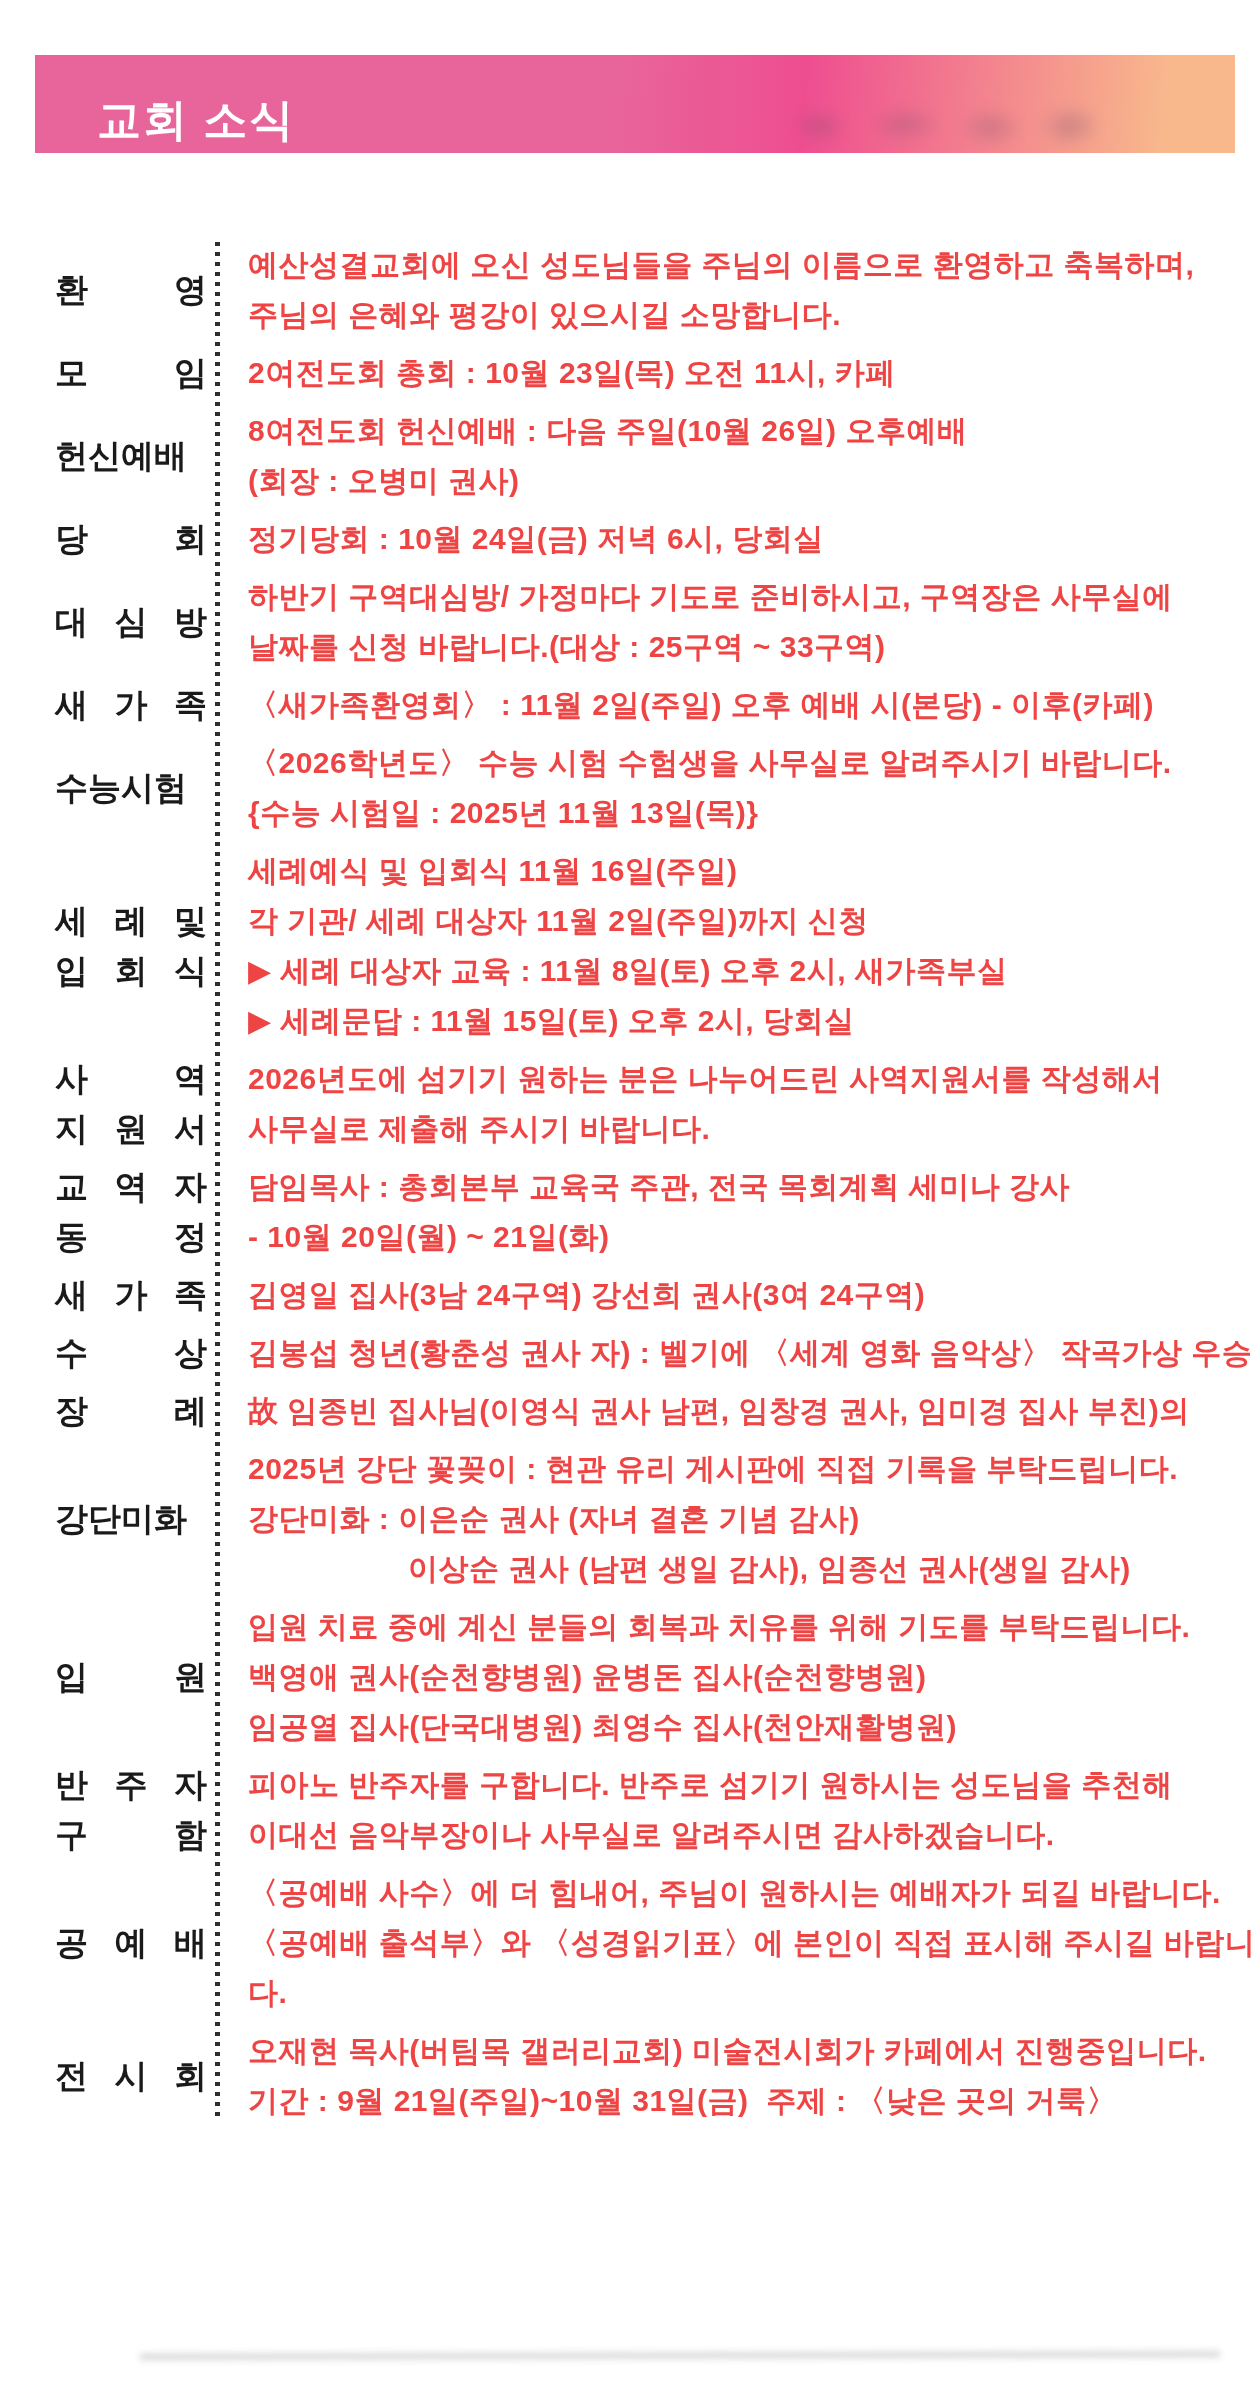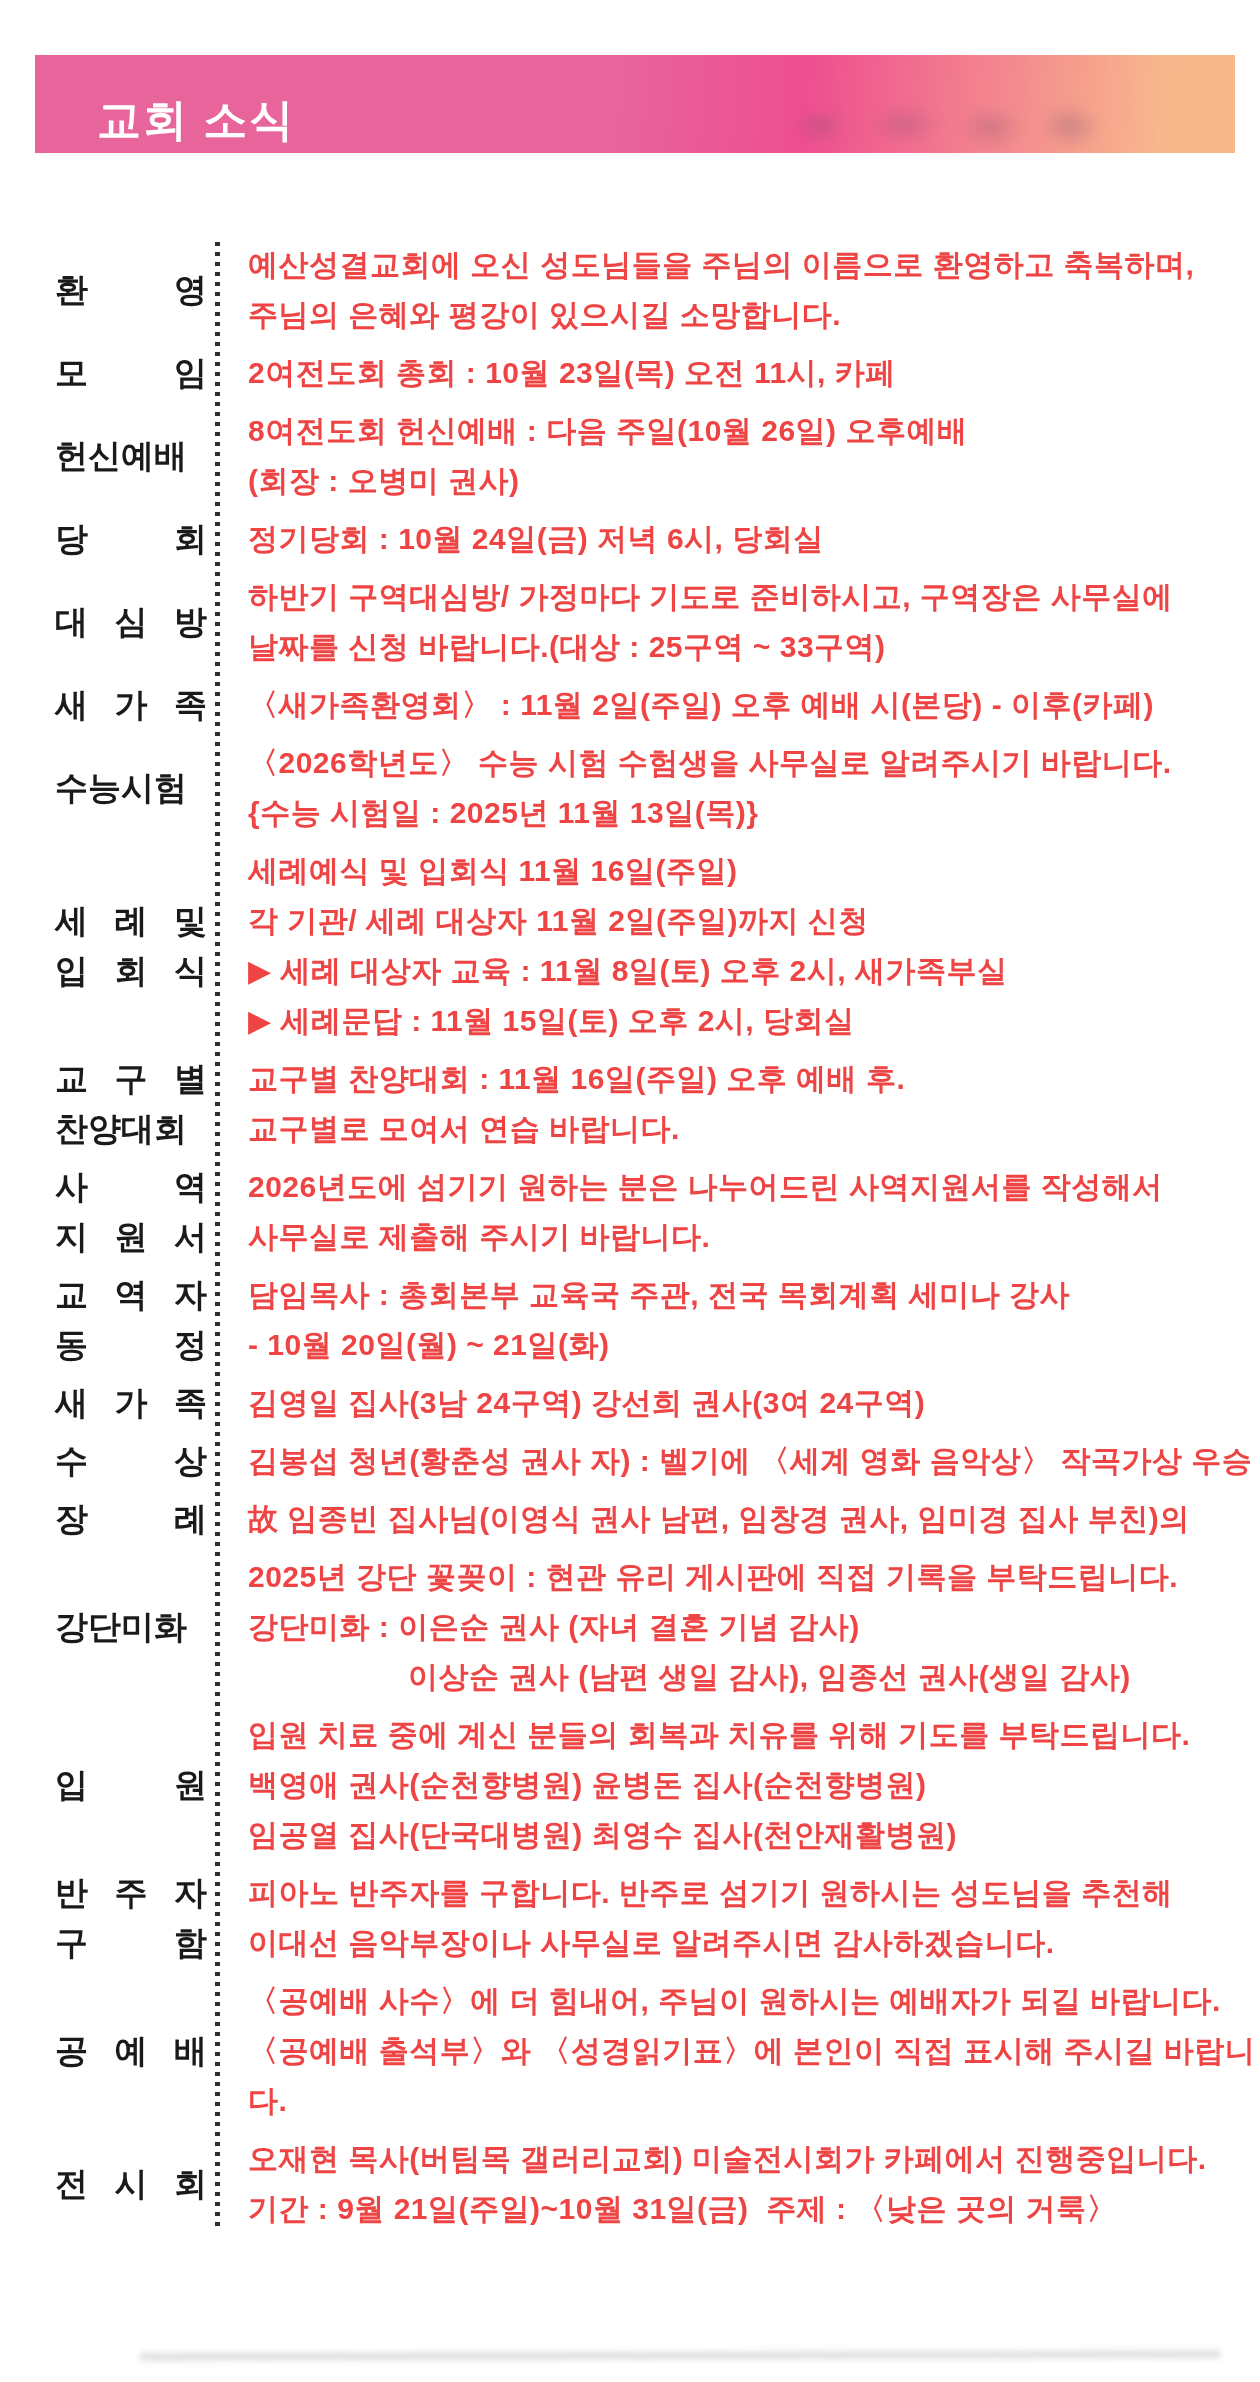--- a/index.html
+++ b/index.html
@@ -198,30 +198,20 @@
             <span class="label-line">입 회 식</span>
           </div>
     <div class="row-content">
             <div class="content-line">세례예식 및 입회식 11월 16일(주일)</div>
             <div class="content-line">각 기관/ 세례 대상자 11월 2일(주일)까지 신청</div>
             <div class="content-line">▶ 세례 대상자 교육 : 11월 8일(토) 오후 2시, 새가족부실</div>
             <div class="content-line">▶ 세례문답 : 11월 15일(토) 오후 2시, 당회실</div>
           </div>
   </section>
 
-  <section class="row">
-    <div class="row-label">
-            <span class="label-line">교 구 별</span>
-            <span class="label-line">찬양대회</span>
-          </div>
-    <div class="row-content">
-            <div class="content-line">교구별 찬양대회 : 11월 16일(주일) 오후 예배 후.</div>
-            <div class="content-line">교구별로 모여서 연습 바랍니다.</div>
-          </div>
-  </section>
 
 
   <section class="row">
     <div class="row-label">
             <span class="label-line">사 역</span>
             <span class="label-line">지 원 서</span>
           </div>
     <div class="row-content">
             <div class="content-line">2026년도에 섬기기 원하는 분은 나누어드린 사역지원서를 작성해서</div>
             <div class="content-line">사무실로 제출해 주시기 바랍니다.</div>

